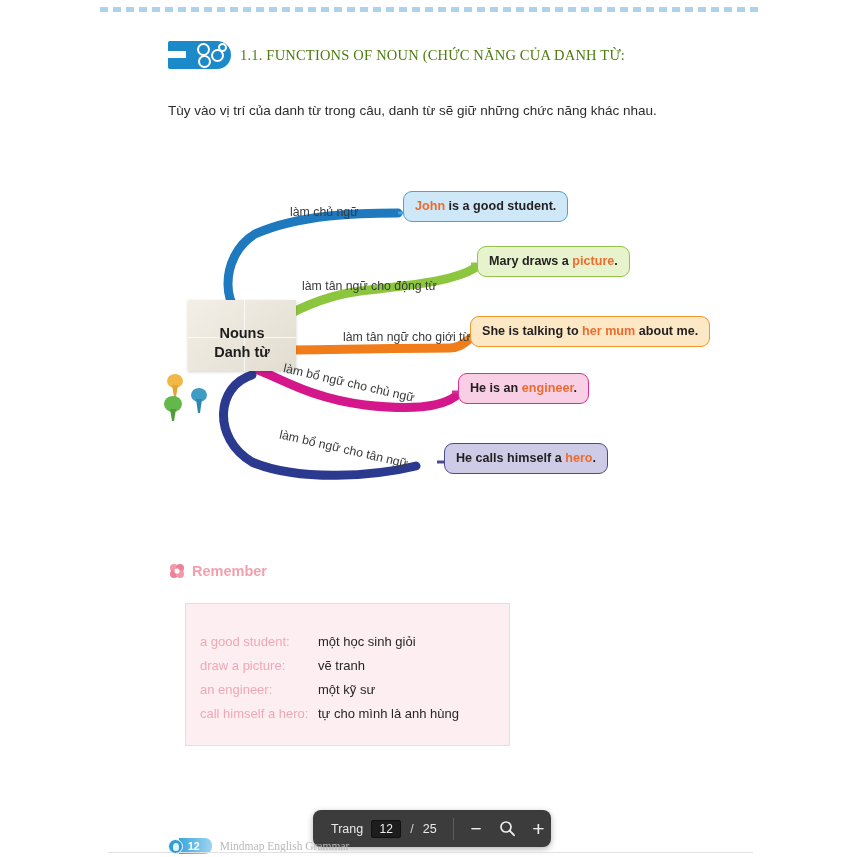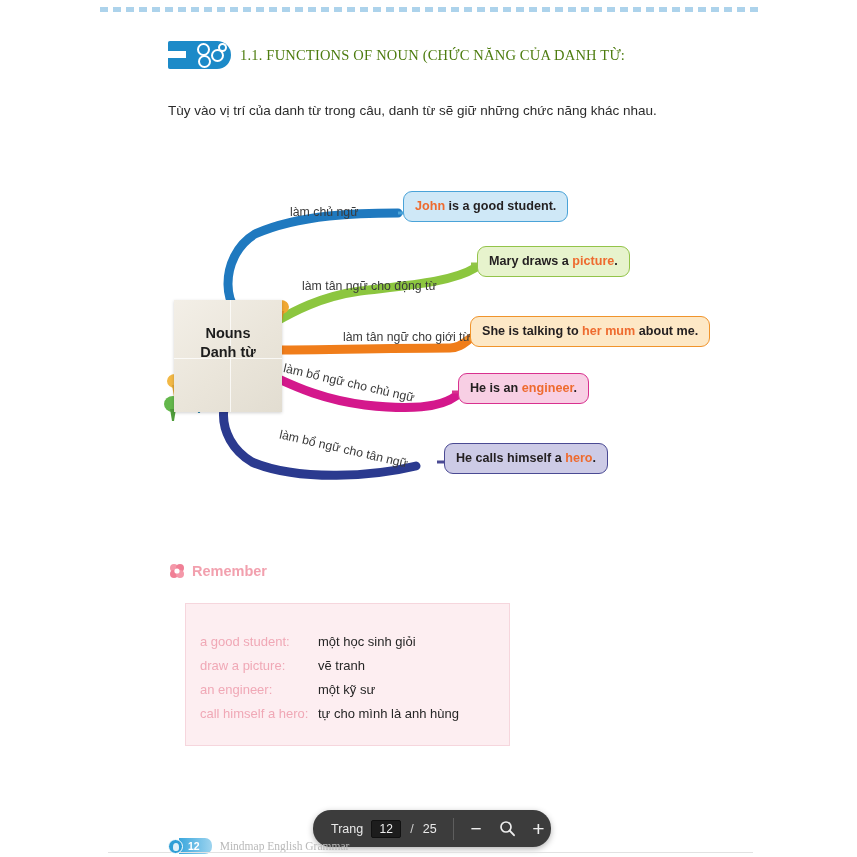--- a/index.html
+++ b/index.html
@@ -86,24 +86,24 @@
     position: absolute;
     left: 160px;
     top: 170px;
     width: 570px;
     height: 330px;
   }
   .mindmap svg { position:absolute; left:0; top:0; }
 
   .center-node {
     position: absolute;
-    left: 14px;
+    left: 28px;
     top: 130px;
     width: 108px;
-    height: 112px;
+    height: 71px;
     background: linear-gradient(140deg,#f3efe7 0%, #eae5da 55%, #e2ddd1 100%);
     box-shadow: 0 1px 3px rgba(0,0,0,.18);
   }
   .center-node .lines{
     position:absolute; inset:0;
   }
   .center-node .lines:before{
     content:""; position:absolute; left:52%; top:0; bottom:0; width:1px;
     background: rgba(255,255,255,.75);
   }
@@ -193,21 +193,21 @@
   .rrow3 { left: 200px; top: 706px; }
 
   
   .pager {
     position: absolute;
     left: 313px;
     top: 810px;
     width: 238px;
     height: 37px;
     background: #3c3c3c;
-    border-radius: 18px;
+    border-radius: 8px;
     display: flex;
     align-items: center;
     color: #e9e9e9;
     font-size: 12.5px;
     box-shadow: 0 2px 6px rgba(0,0,0,.3);
   }
   .pg-label { margin-left: 18px; }
   .pg-input {
     width: 30px; height: 18px;
     background: #1d1d1d;

